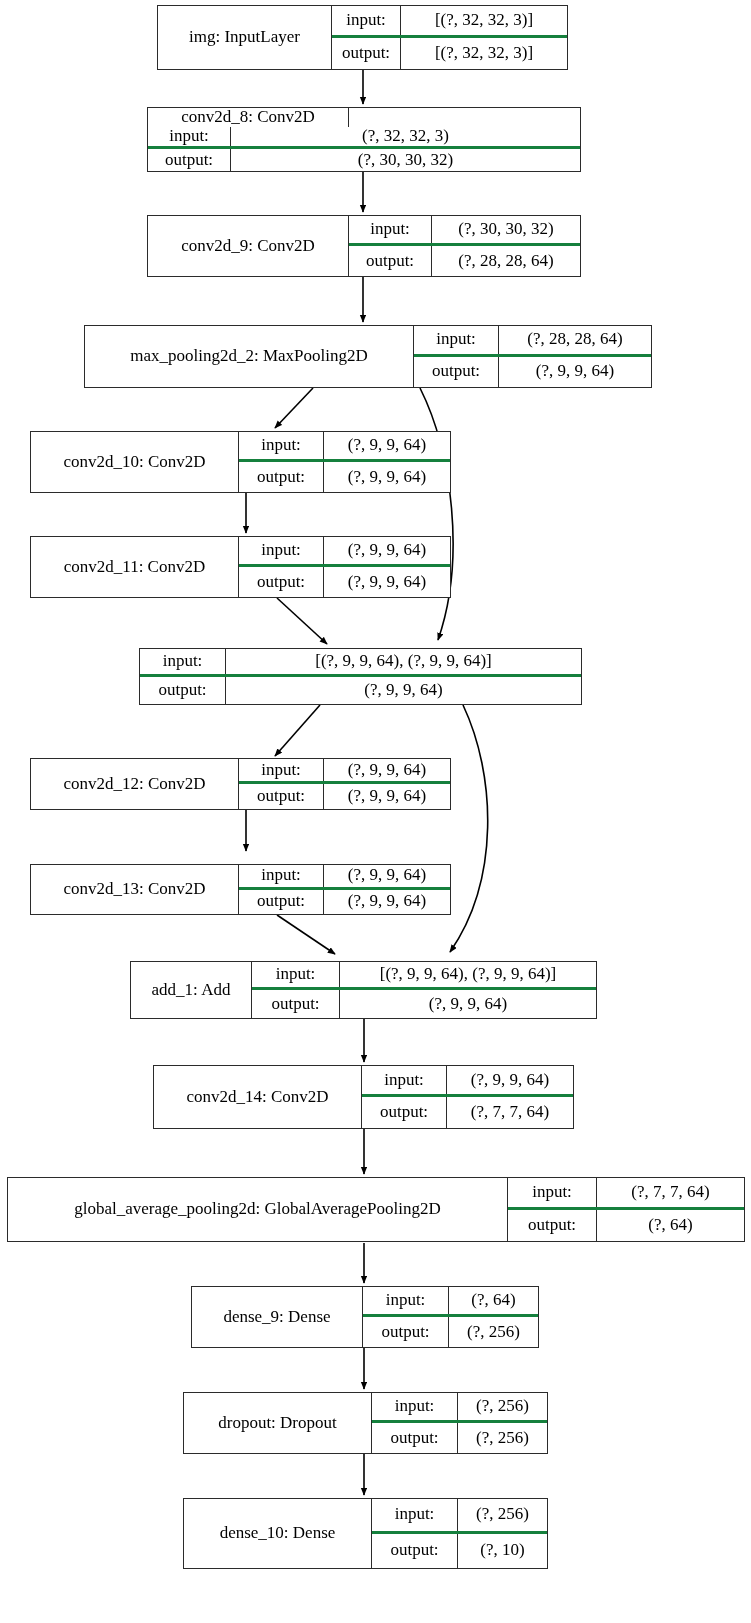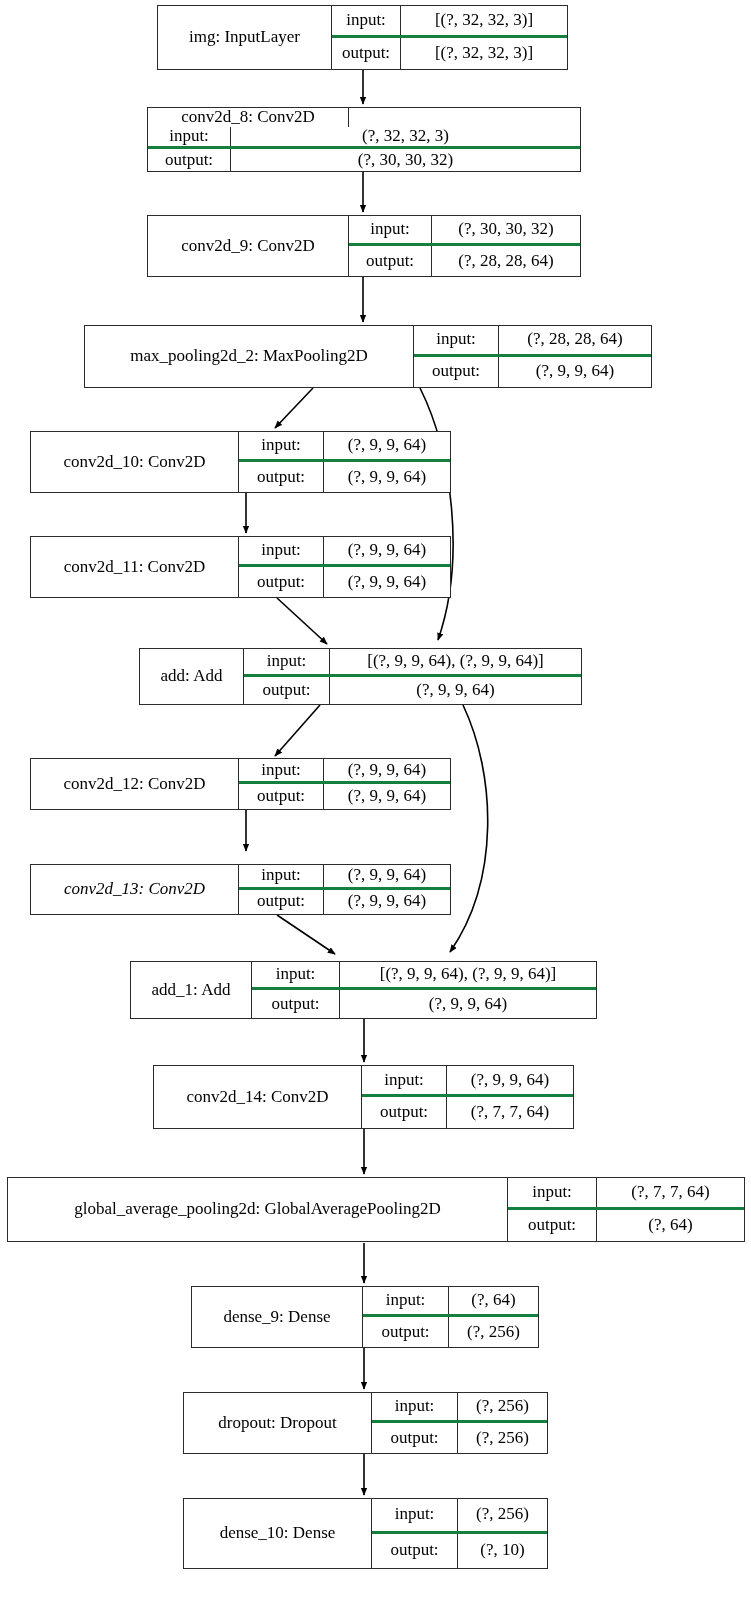--- a/index.html
+++ b/index.html
@@ -221,21 +221,20 @@
           <div class="io-value">(?, 9, 9, 64)</div>
         </div>
         <div class="io-row">
           <div class="io-label" style="width:85px;">output:</div>
           <div class="io-value">(?, 9, 9, 64)</div>
         </div>
       </div>
     </div>
 
     <div class="node" style="left:139px; top:648px; width:443px; height:57px;">
-      <div class="node-name" style="width:104px;">add: Add</div>
       <div class="io-table">
         <div class="io-row top">
           <div class="io-label" style="width:86px;">input:</div>
           <div class="io-value">[(?, 9, 9, 64), (?, 9, 9, 64)]</div>
         </div>
         <div class="io-row">
           <div class="io-label" style="width:86px;">output:</div>
           <div class="io-value">(?, 9, 9, 64)</div>
         </div>
       </div>
@@ -249,21 +248,21 @@
           <div class="io-value">(?, 9, 9, 64)</div>
         </div>
         <div class="io-row">
           <div class="io-label" style="width:85px;">output:</div>
           <div class="io-value">(?, 9, 9, 64)</div>
         </div>
       </div>
     </div>
 
     <div class="node" style="left:30px; top:864px; width:421px; height:51px;">
-      <div class="node-name" style="width:208px;font-style:italic;">conv2d_13: Conv2D</div>
+      <div class="node-name" style="width:208px;">conv2d_13: Conv2D</div>
       <div class="io-table">
         <div class="io-row top">
           <div class="io-label" style="width:85px;">input:</div>
           <div class="io-value">(?, 9, 9, 64)</div>
         </div>
         <div class="io-row">
           <div class="io-label" style="width:85px;">output:</div>
           <div class="io-value">(?, 9, 9, 64)</div>
         </div>
       </div>

